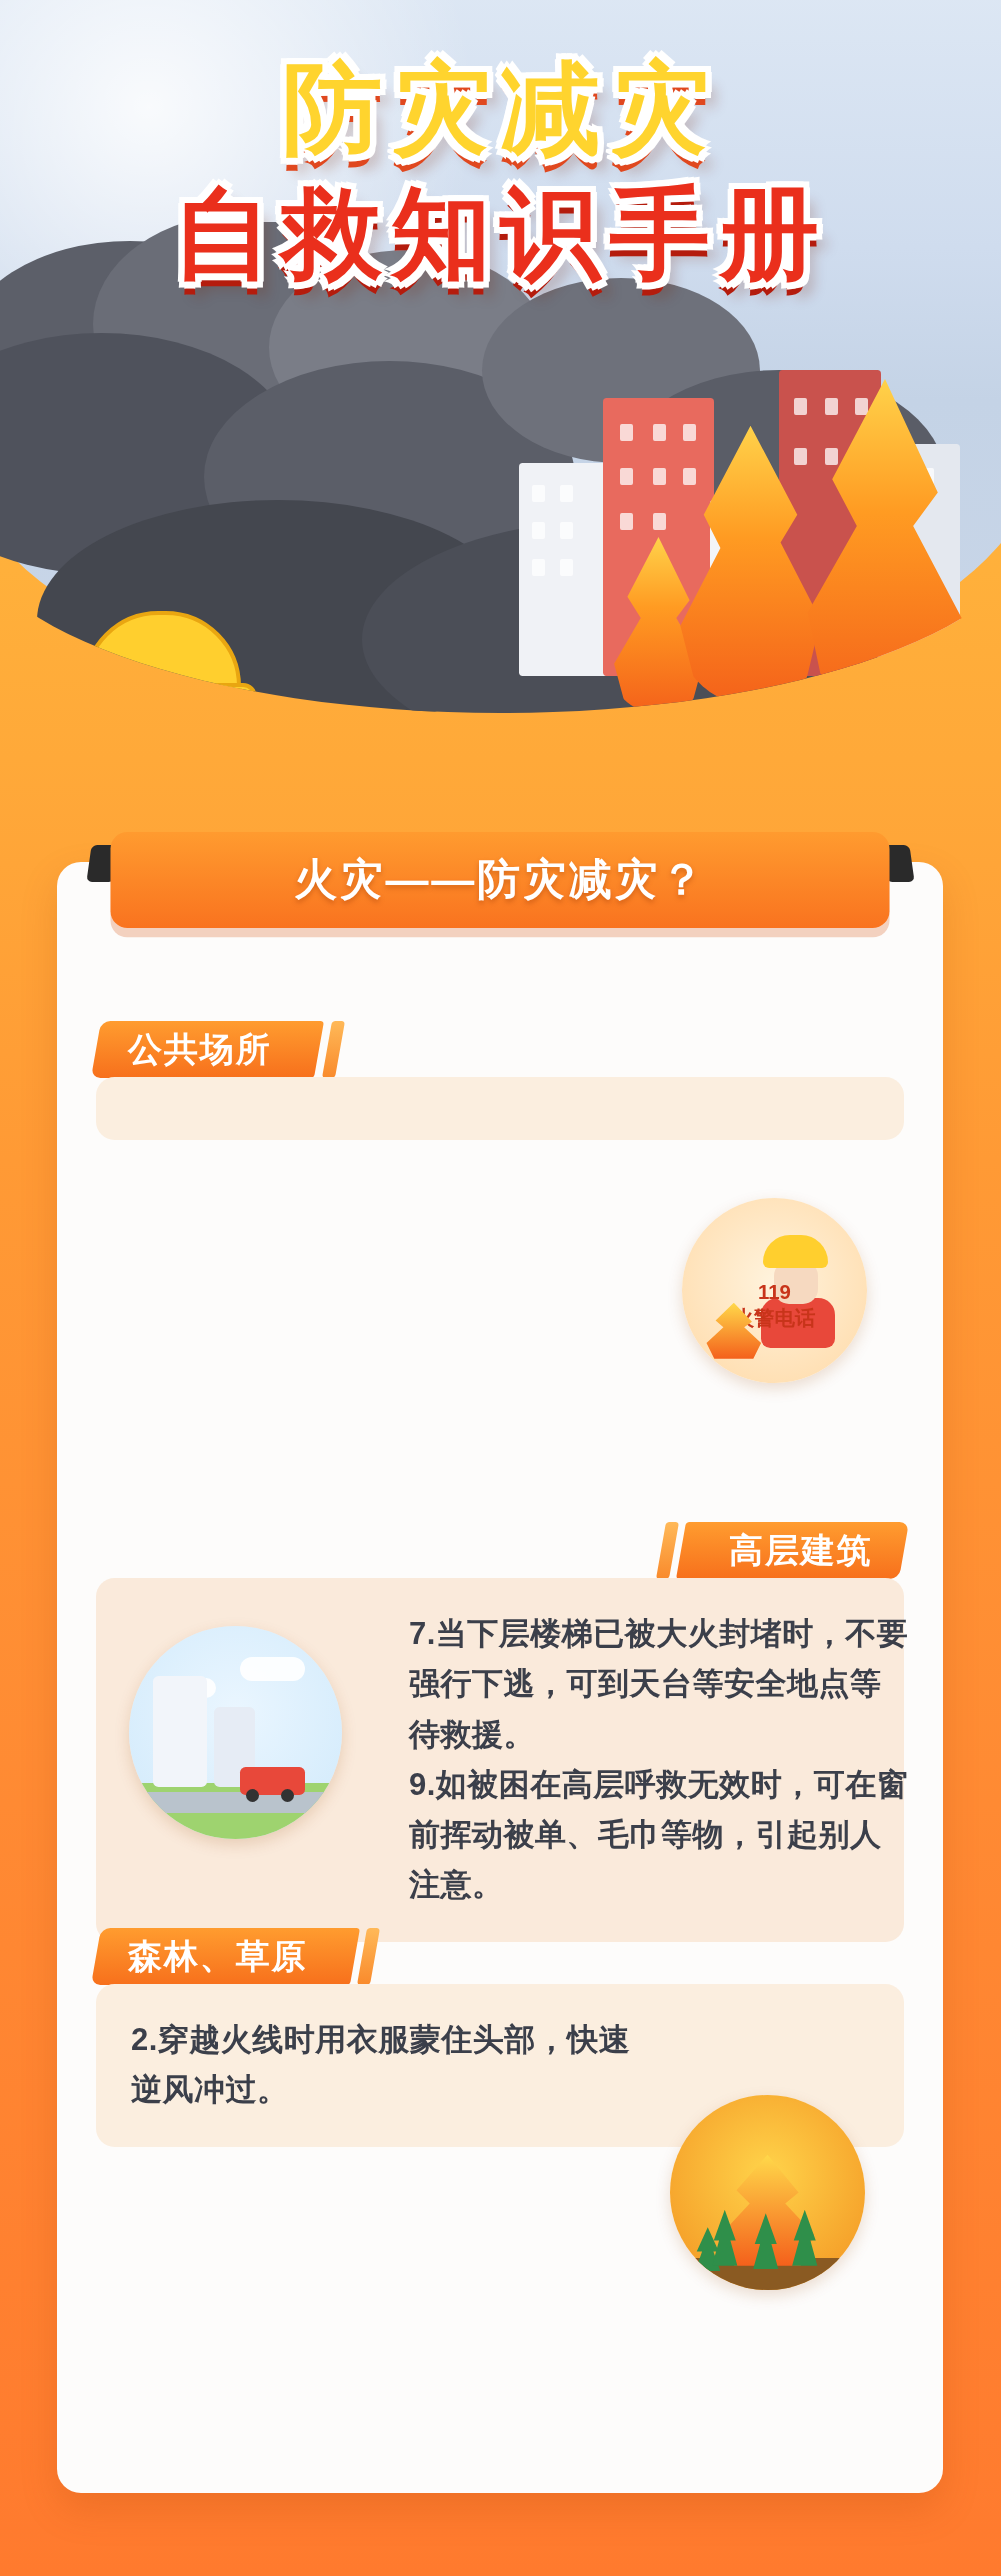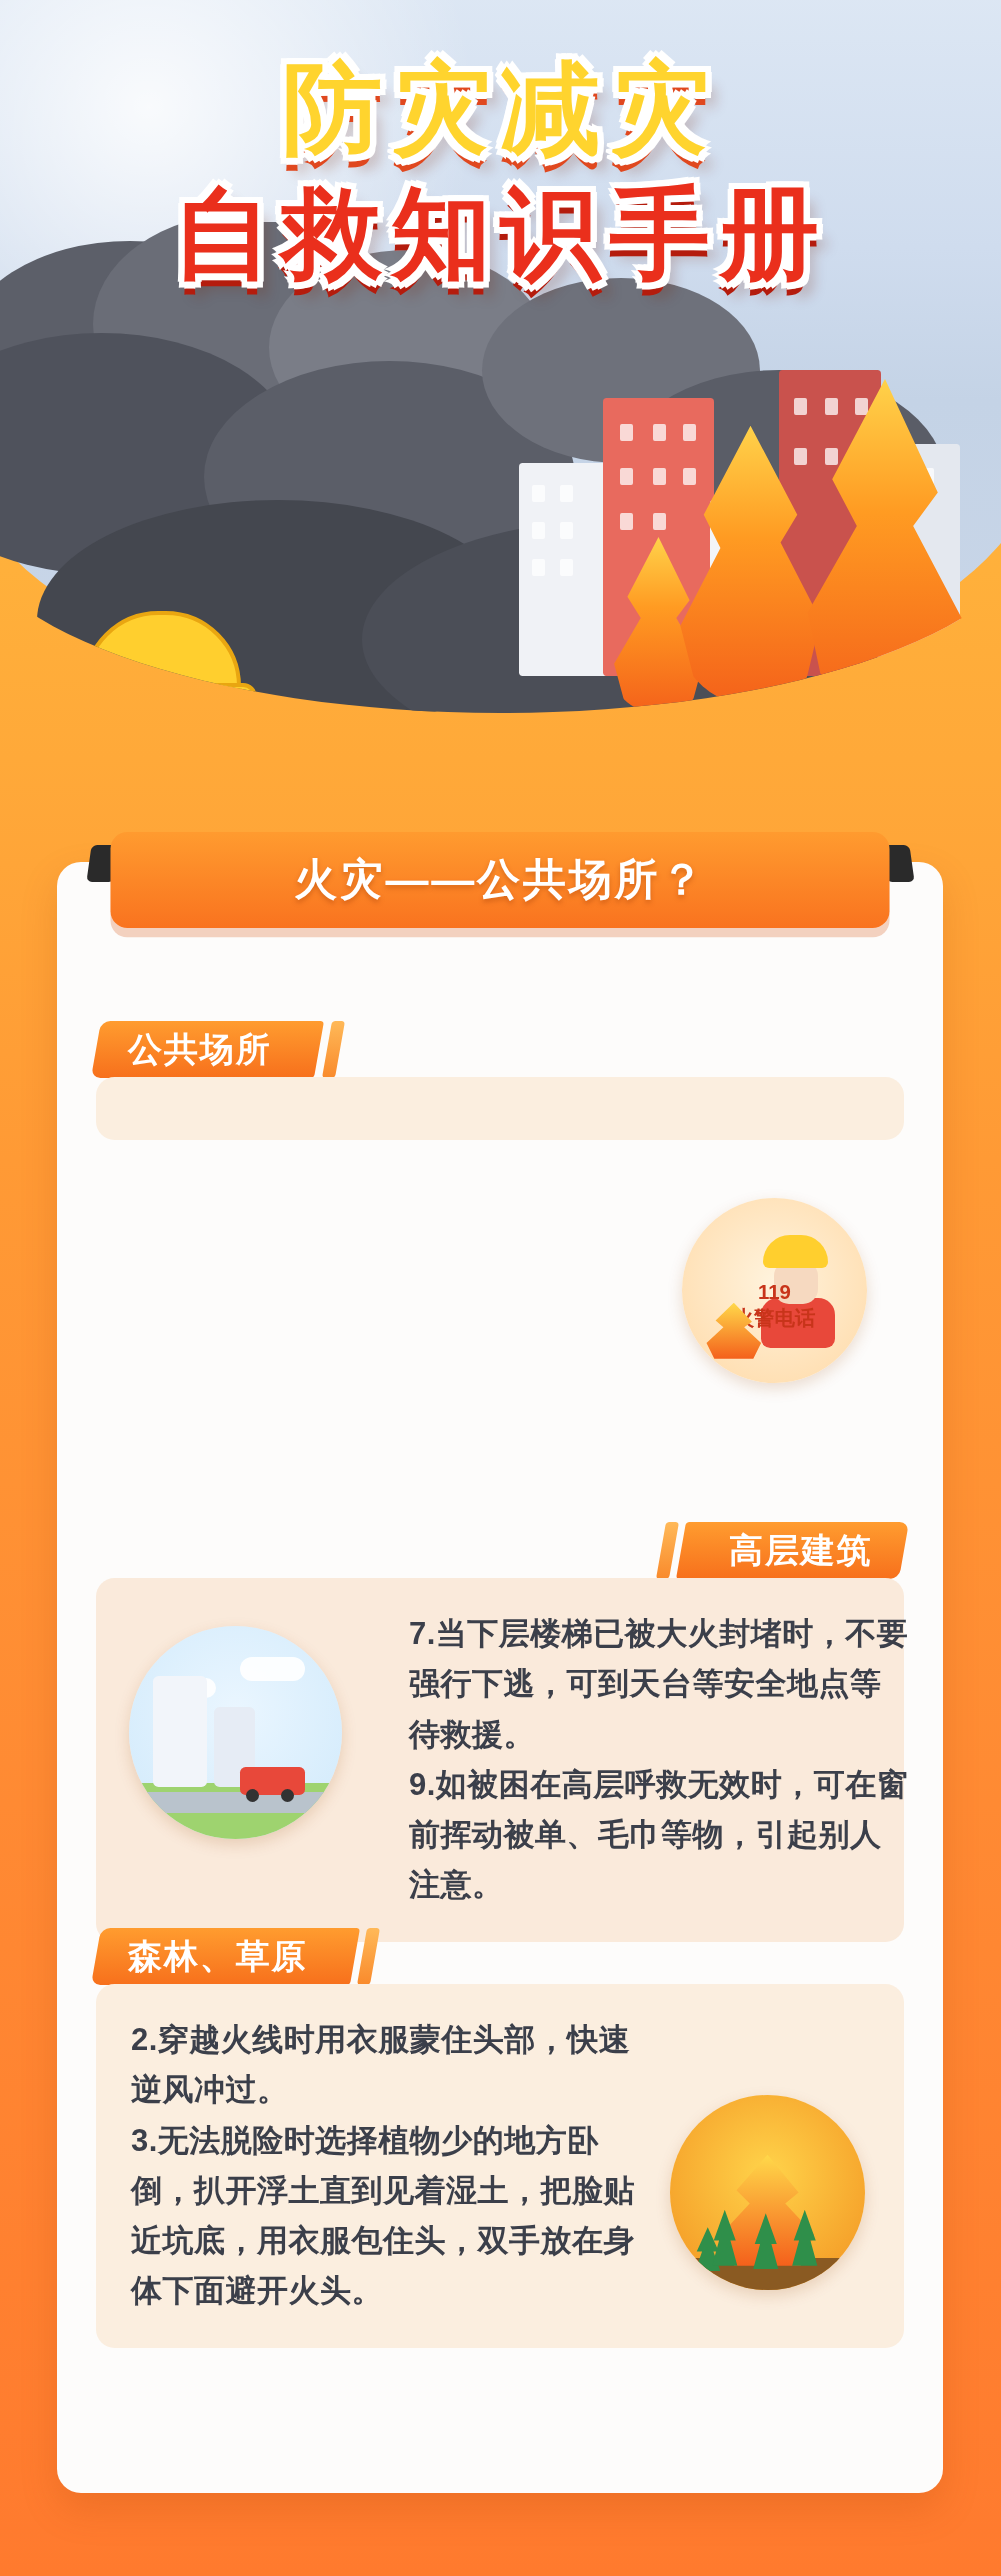--- a/index.html
+++ b/index.html
@@ -281,21 +281,21 @@
   <div class="title-wrap">
     <div class="title-line title-l1">防灾减灾</div>
     <div class="title-line title-l2">自救知识手册</div>
   </div>
 
   <div class="card">
     <div class="card-ear ear-l"></div>
     <div class="card-ear ear-r"></div>
 
     <div class="card-header">
-      <div class="ttl">火灾——公共场所？</div>
+      <div class="ttl">火灾——防灾减灾？</div>
     </div>
 
     <div class="section" style="top:159px;">
       <div class="label-row">
         <div class="sec-label">
           <span>公共场所</span>
         </div>
       </div>
       <div class="sec-body">
         <div class="illus illus-1">
@@ -343,20 +343,19 @@
         <div class="illus illus-3">
           <div class="ground"></div>
           <div class="mini-fire"></div>
           <div class="mini-tree t4"></div>
           <div class="mini-tree t1"></div>
           <div class="mini-tree t2"></div>
           <div class="mini-tree t3"></div>
         </div>
         <div class="txt-col">
           <p>2.穿越火线时用衣服蒙住头部，快速逆风冲过。</p>
-          <p>3.无法脱险时选择植物少的地方卧倒，扒开浮土直到见着湿土，把脸贴近坑底，用衣服包住头，双手放在身体下面避开火头。</p>
         </div>
       </div>
     </div>
 
   </div>
 </div>
 
 
 </body></html>

